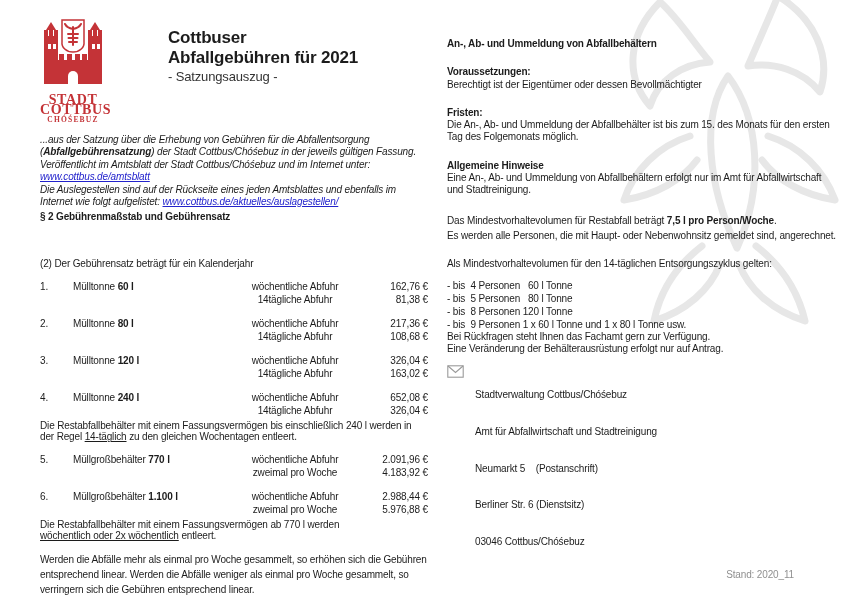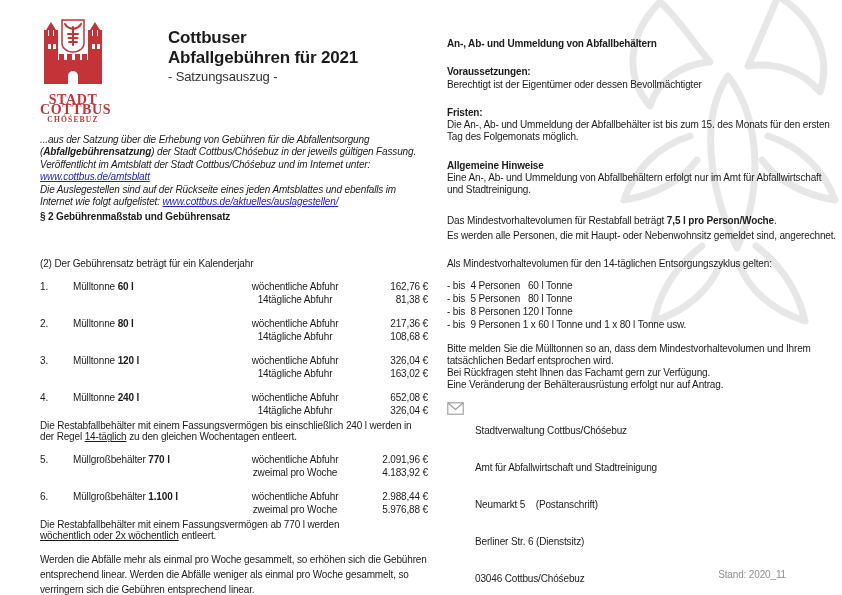--- a/index.html
+++ b/index.html
@@ -49,21 +49,21 @@
   .r-text  { }
   .r-gap   { margin-top:14px; }
   .list-line { white-space:pre-wrap; line-height:13px; }
   .pre { white-space:pre-wrap; }
 
   .contact { margin-top:9px; }
   .contact-row { display:flex; margin-top:8px; }
   .contact-icon { width:18px; margin-right:10px; flex:none; padding-top:1px; }
   .contact-body { line-height:12.3px; }
 
-  .stand { position:absolute; right:56px; top:569px; color:#909090; z-index:1; }
+  .stand { position:absolute; right:48px; top:569px; color:#909090; z-index:1; }
 </style>
 </head>
 <body>
 
 <div class="page">
 
   <svg class="watermark" width="310" height="350" viewBox="0 0 310 350">
     <g fill="none" stroke="#e7e7e7" stroke-width="7" stroke-linecap="round" stroke-linejoin="round">
       <path d="M120 8 C 88 40, 84 82, 110 112 C 118 86, 142 70, 170 68 C 150 44, 138 24, 120 8 Z"></path>
       <path d="M238 2 C 274 24, 292 62, 280 98 C 262 76, 234 68, 208 72 C 220 44, 230 22, 238 2 Z"></path>
@@ -249,21 +249,20 @@
     <div class="r-text" style="margin-top:3px">Es werden alle Personen, die mit Haupt- oder Nebenwohnsitz gemeldet sind, angerechnet.</div>
 
     <div class="r-gap r-text" style="margin-top:16px">Als Mindestvorhaltevolumen für den 14-täglichen Entsorgungszyklus gelten:</div>
     <div style="margin-top:8px">
       <div class="list-line">- bis  4 Personen   60 l Tonne</div>
       <div class="list-line">- bis  5 Personen   80 l Tonne</div>
       <div class="list-line">- bis  8 Personen 120 l Tonne</div>
       <div class="list-line">- bis  9 Personen 1 x 60 l Tonne und 1 x 80 l Tonne usw.</div>
     </div>
 
-    <div class="r-gap r-text" style="margin-top:12px">Bitte melden Sie die Mülltonnen so an, dass dem Mindestvorhaltevolumen und Ihrem tatsächlichen Bedarf entsprochen wird.</div>
     <div class="r-text">Bei Rückfragen steht Ihnen das Fachamt gern zur Verfügung.</div>
     <div class="r-text">Eine Veränderung der Behälterausrüstung erfolgt nur auf Antrag.</div>
 
     <div class="contact">
 
       <div class="contact-row">
         <span class="contact-icon">
           <svg width="17" height="13" viewBox="0 0 17 13">
               <g fill="none" stroke="#9a9a9a" stroke-width="1.1">
                 <rect x="0.8" y="0.8" width="15.4" height="11.4"></rect>

